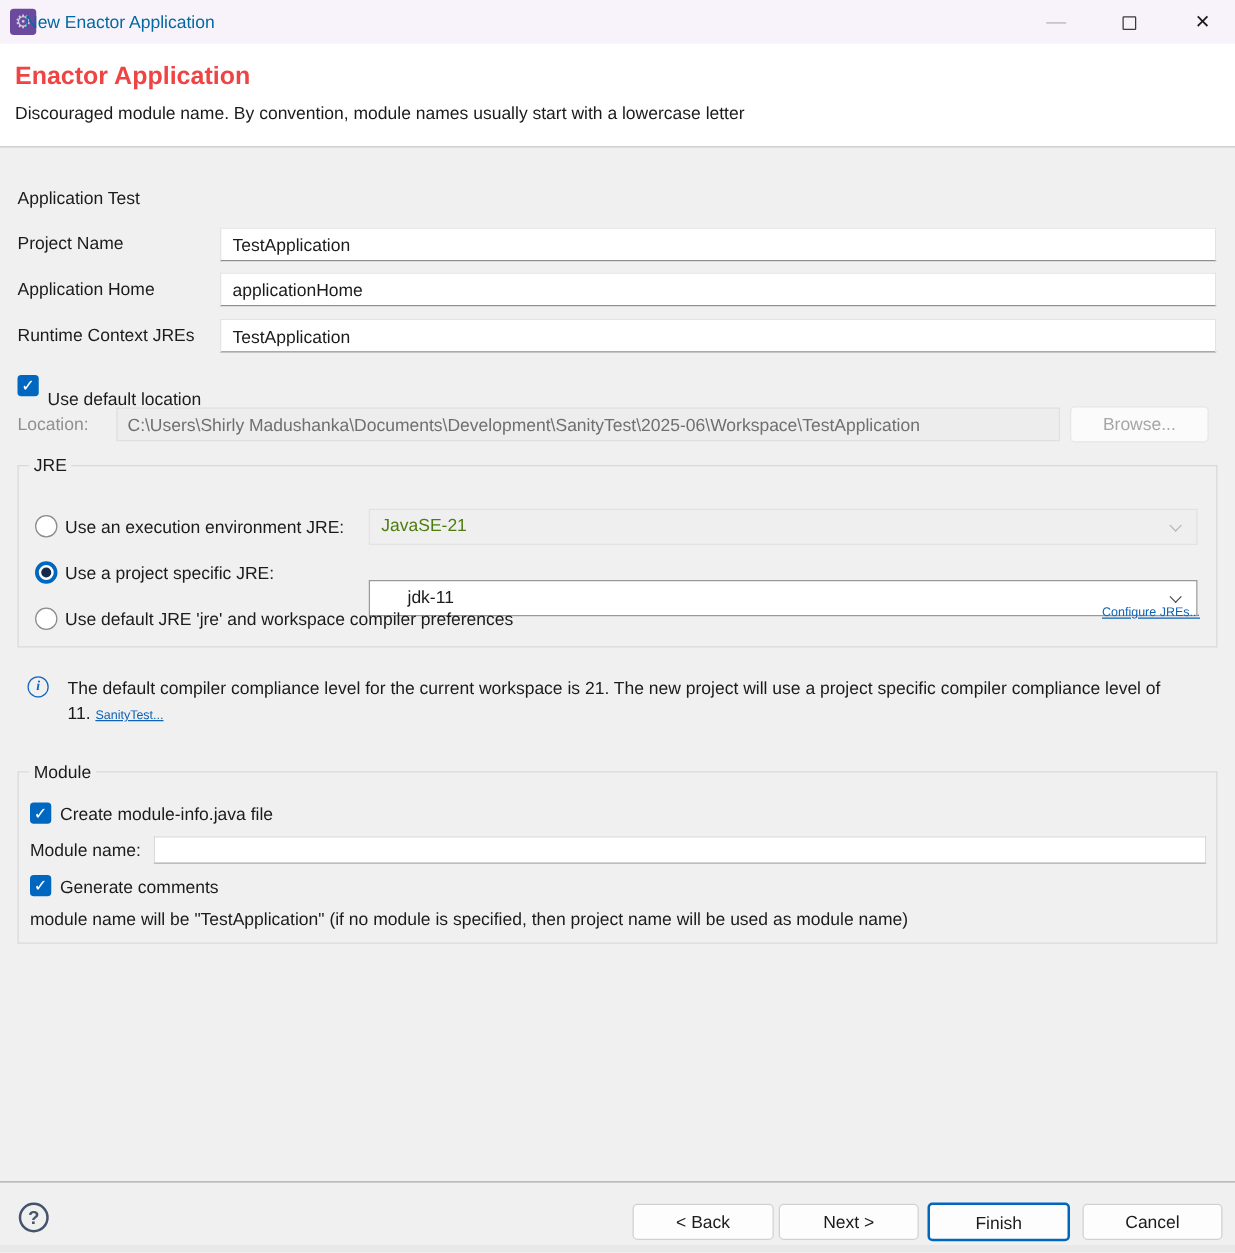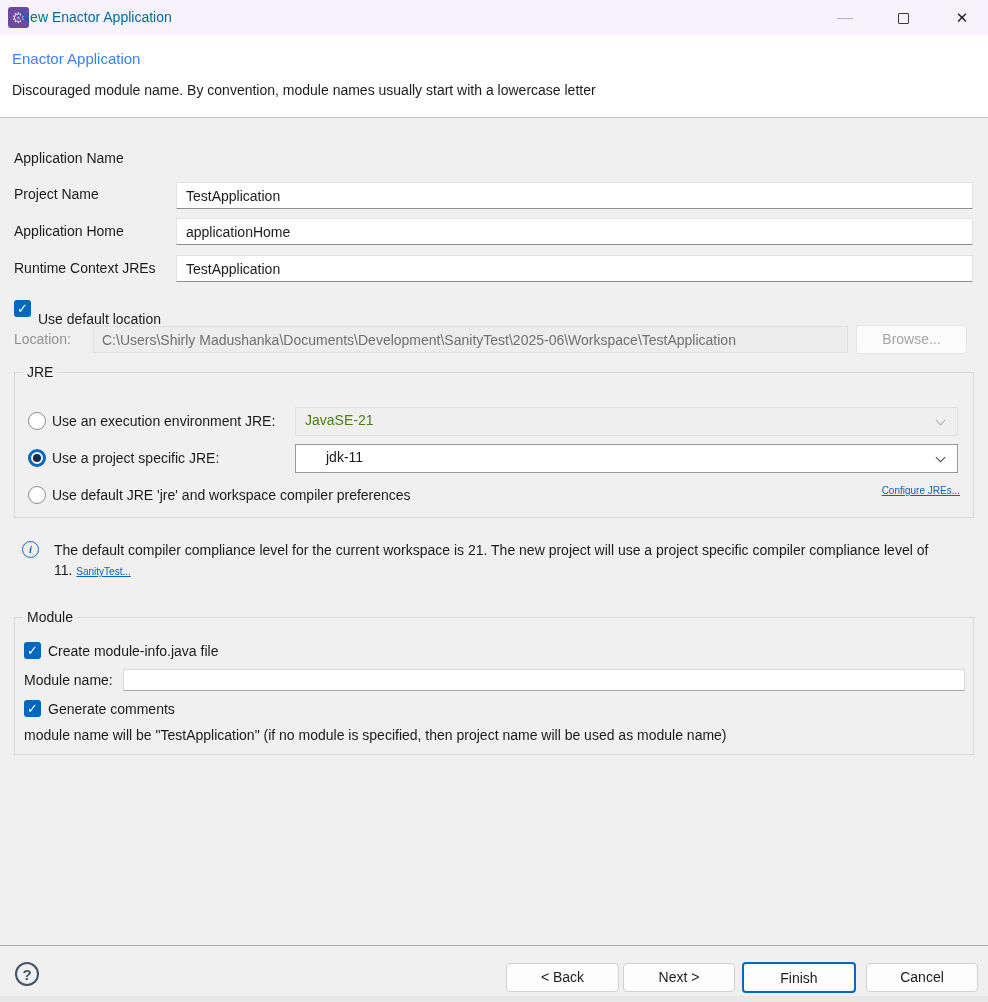--- a/index.html
+++ b/index.html
@@ -13,21 +13,21 @@
               color:#cfc8dd; font-size:15px; line-height:21px; text-align:center; }
   .win-title { position:absolute; left:20px; top:9px; font-size:14px; color:#0369a1; }
   .win-btn { position:absolute; top:0; width:46px; height:35px; text-align:center; line-height:35px; font-size:14px; color:#1a1a1a; }
   .btn-min { left:822px; color:#b9b9b9; font-size:16px; }
   .btn-max { left:880px; }
   .max-glyph { display:inline-block; width:11px; height:11px; border:1.2px solid #3a3a3a; border-radius:1px; vertical-align:middle; }
   .btn-close { left:939px; font-size:15px; }
 
   
   .header { position:absolute; left:0; top:35px; width:988px; height:83px; background:#ffffff; border-bottom:1px solid #c3c3c3; }
-  .header-title { position:absolute; left:12px; top:15px; font-size:15px; font-weight:normal; color:#3b82f6; }
+  .header-title { position:absolute; left:12px; top:15px; font-size:20px; font-weight:bold; color:#ef4444; }
   .header-msg { position:absolute; left:12px; top:47px; font-size:14px; color:#1b1b1b; }
 
   
   .lbl { position:absolute; left:14px; font-size:14px; color:#1b1b1b; white-space:nowrap; }
 
   
   .txt { position:absolute; left:176px; width:797px; height:27px; background:#ffffff;
          border:1px solid #e3e3e3; border-bottom:1px solid #8f8f8f; font-size:14px; padding:0 9px;
          color:#1b1b1b; font-family:inherit; outline:none; }
   .txt.focused { border-bottom:2px solid #0067c0; }
@@ -98,21 +98,21 @@
     <div class="win-btn btn-min">—</div>
     <div class="win-btn btn-max"><span class="max-glyph"></span></div>
     <div class="win-btn btn-close">✕</div>
   </div>
 
   <div class="header">
     <div class="header-title">Enactor Application</div>
     <div class="header-msg">Discouraged module name. By convention, module names usually start with a lowercase letter</div>
   </div>
 
-  <div class="lbl" style="top:150px;">Application Name</div>
+  <div class="lbl" style="top:150px;">Application Test</div>
 
   <div class="lbl" style="top:186px;">Project Name</div>
   <input class="txt" style="top: 182px;" value="TestApplication">
 
   <div class="lbl" style="top:223px;">Application Home</div>
   <input class="txt" style="top: 218px;" value="applicationHome">
 
   <div class="lbl" style="top:260px;">Runtime Context JREs</div>
   <input class="txt" style="top: 255px;" value="TestApplication">
 
@@ -129,21 +129,21 @@
 
   <div class="radio" style="left:28px; top:412px;"></div>
   <div class="lbl" style="left:52px; top:413px;">Use an execution environment JRE:</div>
   <div class="combo disabled" style="top:407px;">
     <span>JavaSE-21</span>
     <span class="chev"></span>
   </div>
 
   <div class="radio sel" style="left:28px; top:449px;"></div>
   <div class="lbl" style="left:52px; top:450px;">Use a project specific JRE:</div>
-  <div class="combo enabled" style="top:444px;padding-left:30px;">
+  <div class="combo enabled" style="top:464px;padding-left:30px;">
     <span>jdk-11</span>
     <span class="chev"></span>
   </div>
 
   <div class="radio" style="left:28px; top:486px;"></div>
   <div class="lbl" style="left:52px; top:487px;">Use default JRE 'jre' and workspace compiler preferences</div>
   <span class="link cfg-jre">Configure JREs...</span>
 
   <div class="info-icon">i</div>
   <div class="info-text"><span>The default compiler compliance level for the current workspace is 21. The new project will use a project specific compiler compliance level of 11. </span><span class="link">SanityTest...</span></div>

